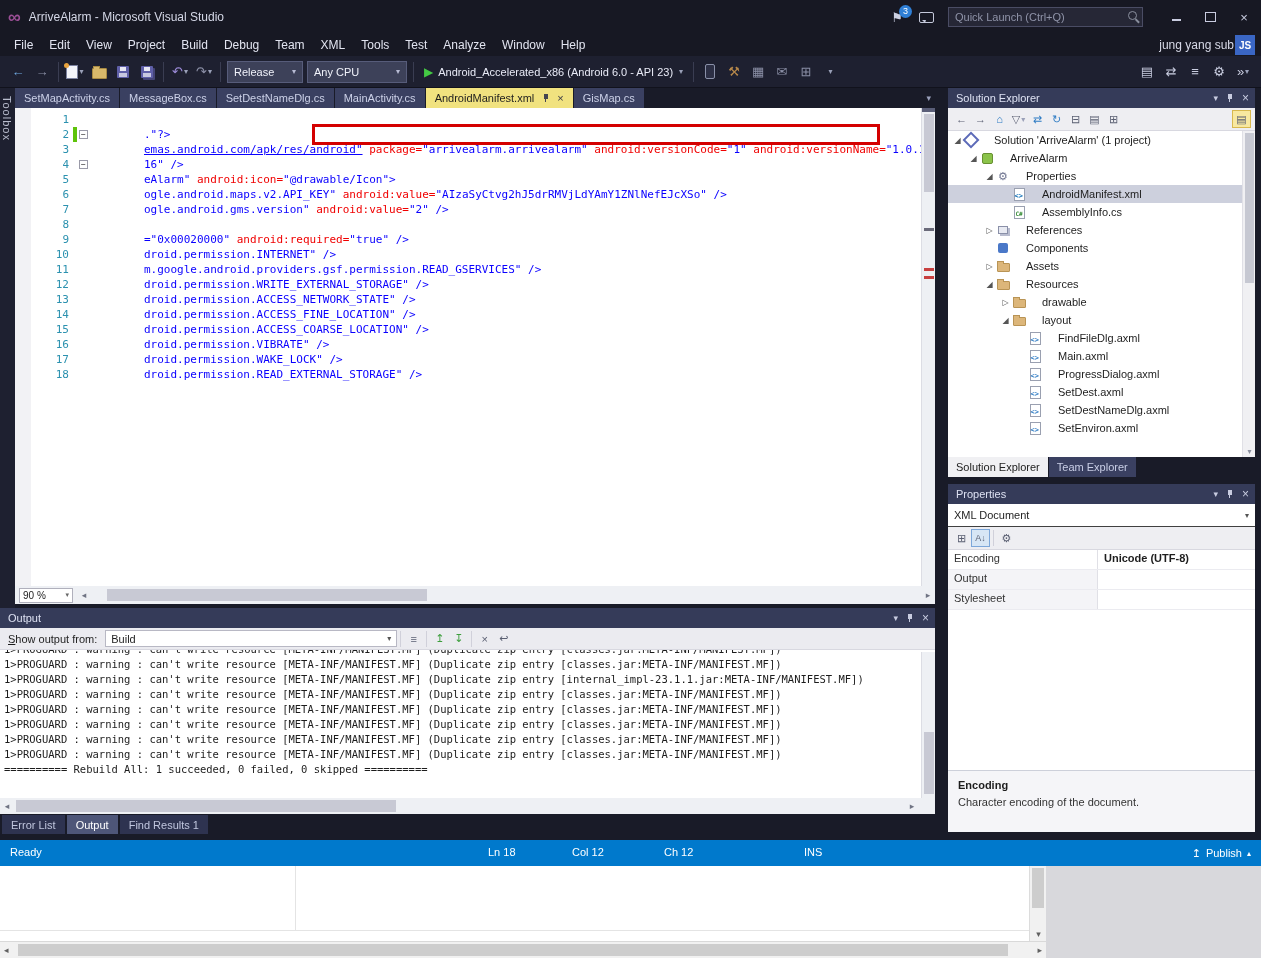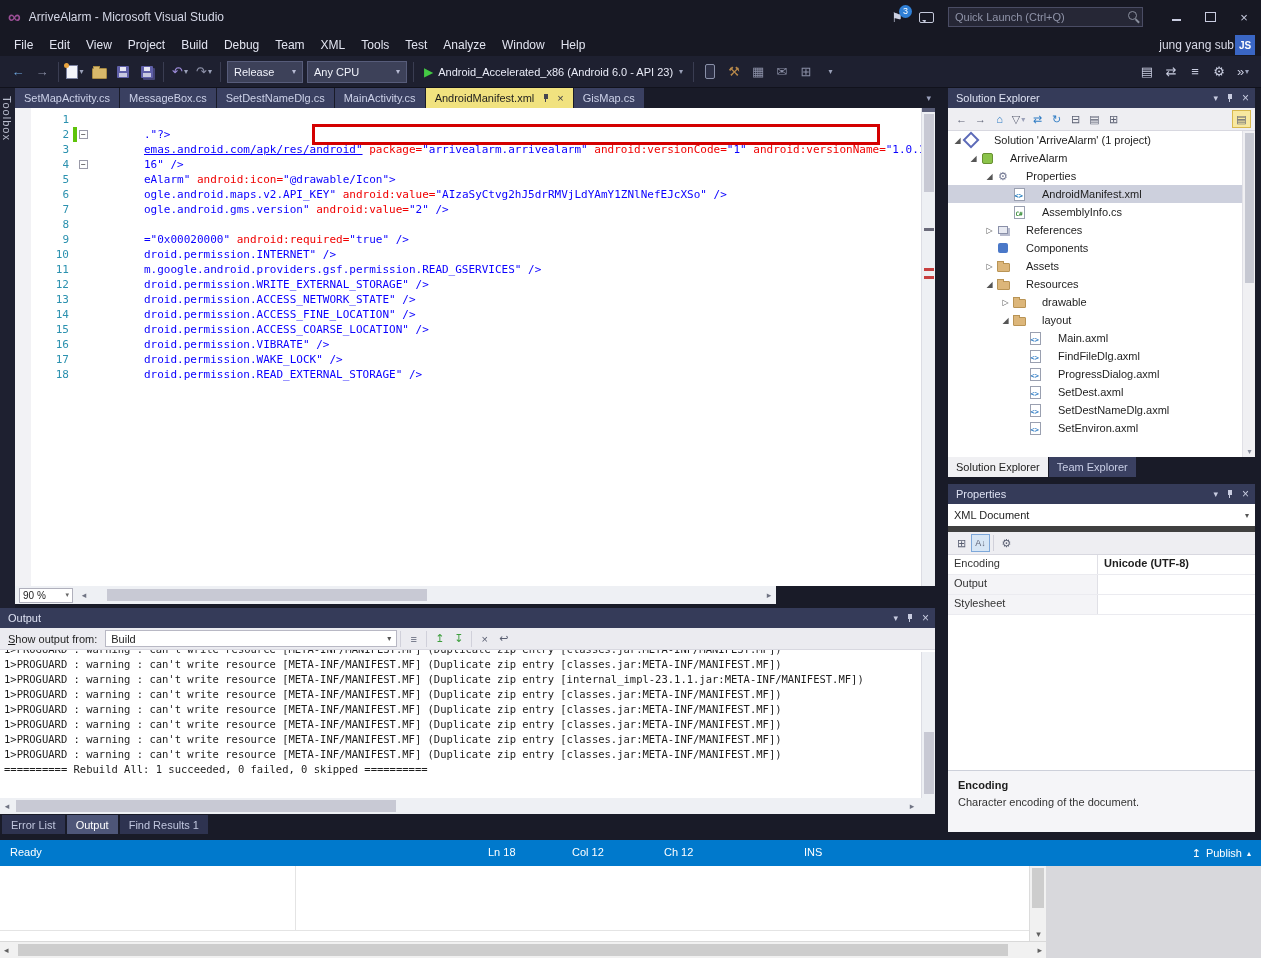--- a/index.html
+++ b/index.html
@@ -82,21 +82,21 @@
   .seg.attr{color:#f00000}
   .seg.link{color:#0a00ff;text-decoration:underline}
   .seg.plain{color:#000}
   #annotation-box{position:absolute;left:297px;top:16px;width:568px;height:21px;border:3px solid #d40000;box-sizing:border-box;pointer-events:none}
   .ed-vscroll{position:absolute;right:0;top:0;width:14px;height:100%;background:#eef0f4;border-left:1px solid #dcdde4;box-sizing:border-box}
   .ed-vthumb{position:absolute;left:2px;top:6px;width:10px;height:78px;background:#c8c9d4}
   .ed-grip{position:absolute;left:0;top:0;width:14px;height:4px;background:#5a5e78}
   .sb-mark{position:absolute;left:2px;width:10px;height:3px}
 
   
-  #editor-hrow{position:absolute;left:15px;top:586px;width:761px;height:18px;background:#eef0f4;display:flex;align-items:center}
+  #editor-hrow{position:absolute;left:15px;top:586px;width:920px;height:18px;background:#eef0f4;display:flex;align-items:center}
   .zoom-combo{width:54px;height:15px;background:#fff;border:1px solid #b0b0bc;color:#222;font-size:10px;display:flex;align-items:center;padding:0 3px;box-sizing:border-box;margin:0 4px}
   .zoom-combo .arrow{margin-left:auto;font-size:7px;color:#666}
   .hs-arrow{width:14px;color:#707484;font-size:9px;text-align:center}
   .hs-track{position:relative;flex:1;height:12px;margin:0 2px}
   .hs-thumb{position:absolute;left:14px;top:0;width:320px;height:12px;background:#c8c9d4}
 
   
   .panel-hdr{height:20px;background:#353b59;display:flex;align-items:center;padding:0 6px 0 8px;color:#dde1f2;font-size:11px}
   .panel-hdr .spacer{flex:1}
   .hicon{margin-left:8px;color:#c8cce0;font-size:9px;display:flex;align-items:center}
@@ -140,21 +140,21 @@
   .folder-icon::before,.assets-icon::before{content:"";position:absolute;top:-3px;left:-1px;width:5px;height:2px;background:#dcb67a;border:1px solid #b99455;border-bottom:none}
   .xml-file-icon,.cs-file-icon,.axml-file-icon{width:11px;height:13px;background:#fff;border:1px solid #9aa0b0;position:relative;box-sizing:border-box}
   .xml-file-icon::before{content:"<>";position:absolute;left:0px;top:3px;font-size:7px;font-weight:bold;color:#0e6fb8;font-family:"DejaVu Sans Mono",monospace}
   .axml-file-icon::before{content:"<>";position:absolute;left:0px;top:3px;font-size:7px;font-weight:bold;color:#2f7cc4;font-family:"DejaVu Sans Mono",monospace}
   .cs-file-icon::before{content:"C#";position:absolute;left:1px;top:3px;font-size:6px;font-weight:bold;color:#368c36;font-family:"DejaVu Sans Mono",monospace}
   .references-icon{width:10px;height:8px;border:1px solid #8a90a8;background:#e8eaf2;box-shadow:2px 2px 0 #b8bccf;box-sizing:border-box}
   .components-icon{width:10px;height:10px;background:#4a78c8;border-radius:2px}
 
   
   #props{position:absolute;left:948px;top:484px;width:307px;height:348px;display:flex;flex-direction:column;background:#fff}
-  .p-object{height:22px;background:#fff;border-bottom:6px solid #404040;display:flex;align-items:center;padding:0 6px;font-size:11px;color:#1e1e1e}
+  .p-object{height:22px;background:#fff;border-bottom:1px solid #404040;display:flex;align-items:center;padding:0 6px;font-size:11px;color:#1e1e1e}
   .p-object .arrow{margin-left:auto;font-size:8px;color:#555}
   .p-grid{}
   .p-row{display:flex;height:19px;font-size:11px;border-bottom:1px solid #ebebf0}
   .p-name{width:150px;box-sizing:border-box;background:#f4f4f7;border-right:1px solid #e0e0e6;padding:2px 0 0 6px;color:#333}
   .p-row[data-sel="true"] .p-name{background:#fff}
   .p-value{flex:1;padding:2px 8px 0 6px;color:#1e1e1e}
   .p-row[data-bold="true"] .p-value{font-weight:bold}
   .p-filler{flex:1;background:#fff}
   .p-desc{height:62px;background:#f5f5f8;border-top:1px solid #cdd0da;padding:8px 10px;box-sizing:border-box}
   .p-desc-title{font-size:11px;font-weight:bold;color:#1e1e1e;margin-bottom:5px}
@@ -743,27 +743,27 @@
           <span class="se-exp">◢</span>
           <span class="se-ico">
             <span class="folder-icon"></span>
           </span>
           <span class="se-label">layout</span>
         </div><div class="se-row" data-level="4">
           <span class="se-exp"></span>
           <span class="se-ico">
             <span class="axml-file-icon"></span>
           </span>
-          <span class="se-label">Main.axml</span>
+          <span class="se-label">FindFileDlg.axml</span>
         </div><div class="se-row" data-level="4">
           <span class="se-exp"></span>
           <span class="se-ico">
             <span class="axml-file-icon"></span>
           </span>
-          <span class="se-label">FindFileDlg.axml</span>
+          <span class="se-label">Main.axml</span>
         </div><div class="se-row" data-level="4">
           <span class="se-exp"></span>
           <span class="se-ico">
             <span class="axml-file-icon"></span>
           </span>
           <span class="se-label">ProgressDialog.axml</span>
         </div><div class="se-row" data-level="4">
           <span class="se-exp"></span>
           <span class="se-ico">
             <span class="axml-file-icon"></span>

